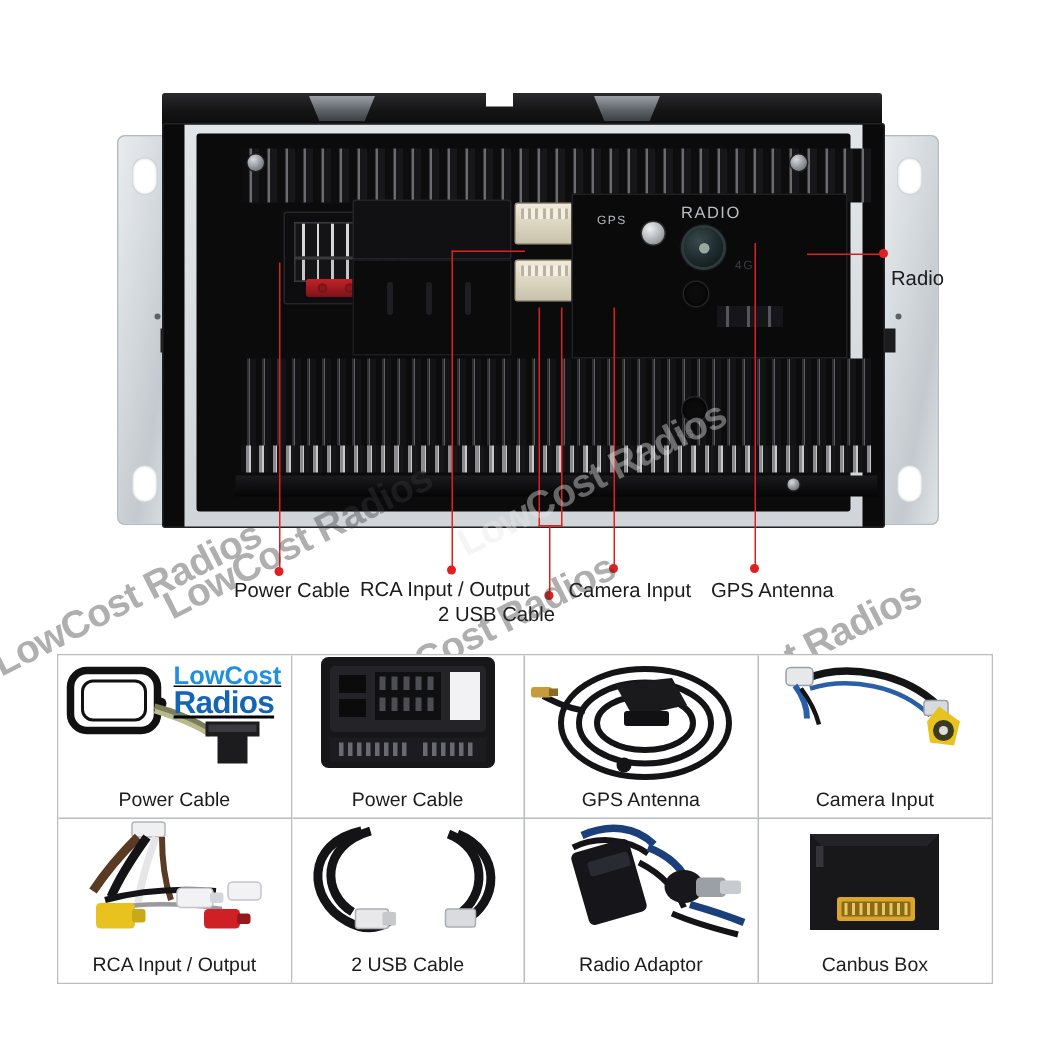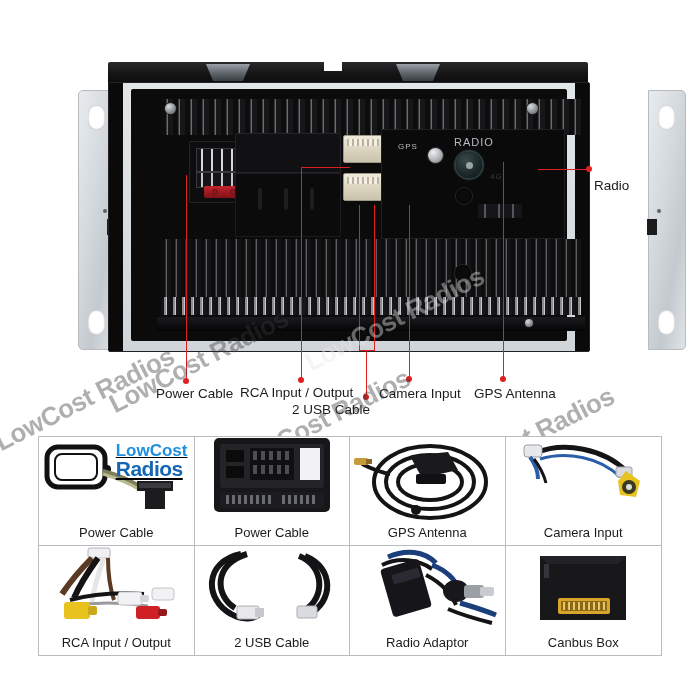--- a/index.html
+++ b/index.html
@@ -20,21 +20,21 @@
     color:rgba(40,40,42,0.48);
     white-space:nowrap;
     transform-origin:left top;
     letter-spacing:-0.5px;
     pointer-events:none;
   }
   .wm.light{color:rgba(55,55,58,0.40);}
   .wm.dark{color:rgba(230,230,232,0.42);}
 
   
-  #unit{position:absolute;left:78px;top:62px;width:608px;height:310px;}
+  #unit{position:absolute;left:78px;top:62px;width:548px;height:310px;}
 
   .bracket{
     position:absolute;top:28px;width:36px;height:258px;
     background:linear-gradient(100deg,#e8ecef 0%,#d4d9dd 40%,#c3c9ce 70%,#dfe4e8 100%);
     border:1px solid #b5bbc0;
   }
   #br-left{left:0;border-radius:5px 0 0 5px;}
   #br-right{right:0;border-radius:0 5px 5px 0;}
   .br-hole{
     position:absolute;left:9px;width:17px;height:25px;border-radius:9px;

